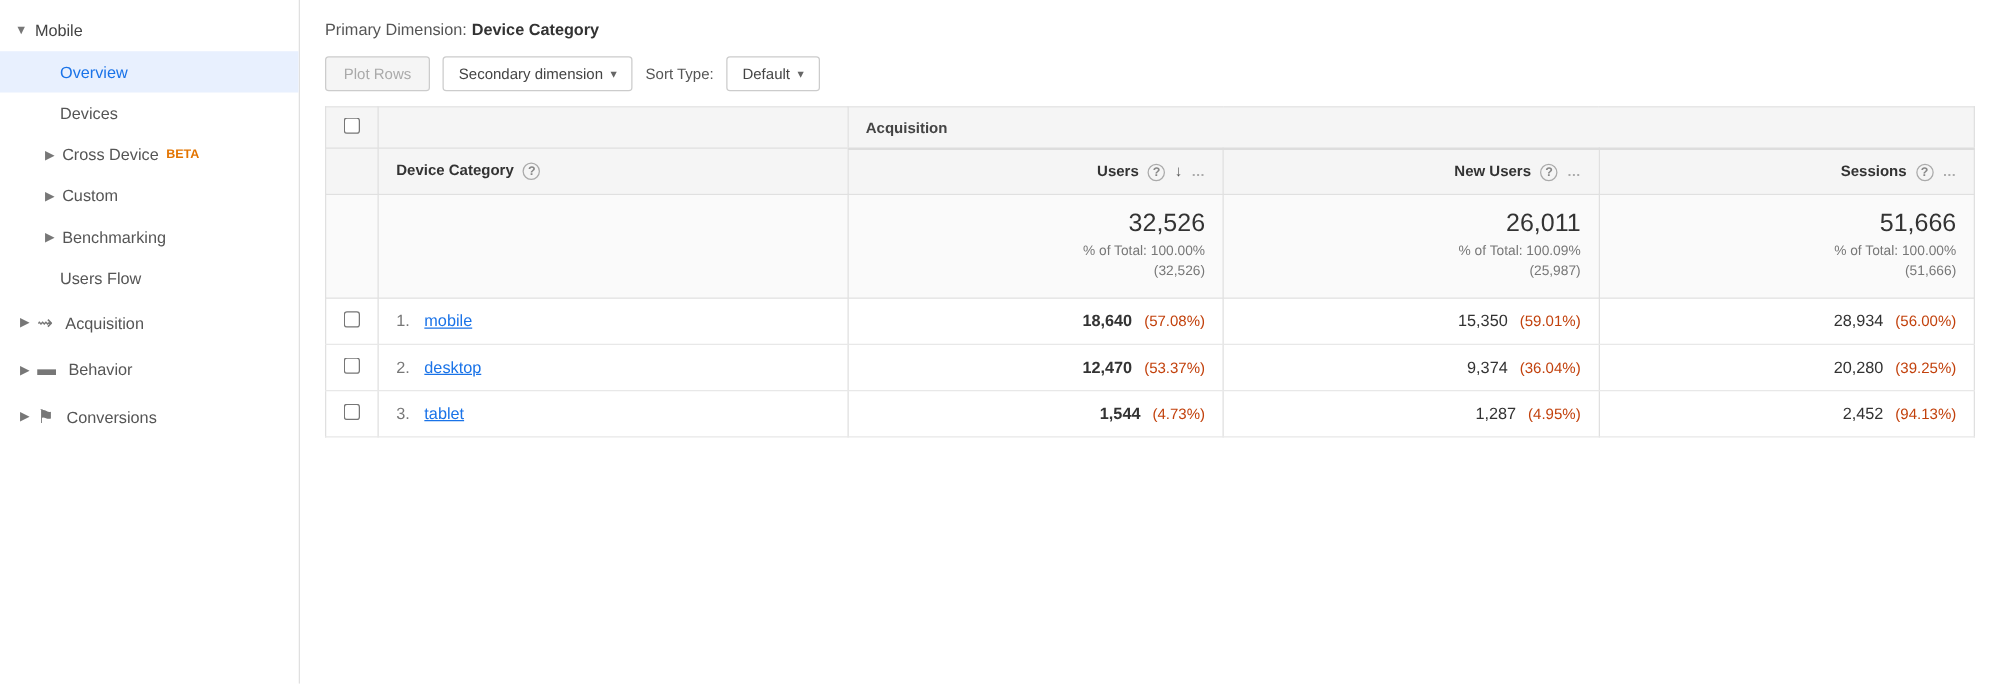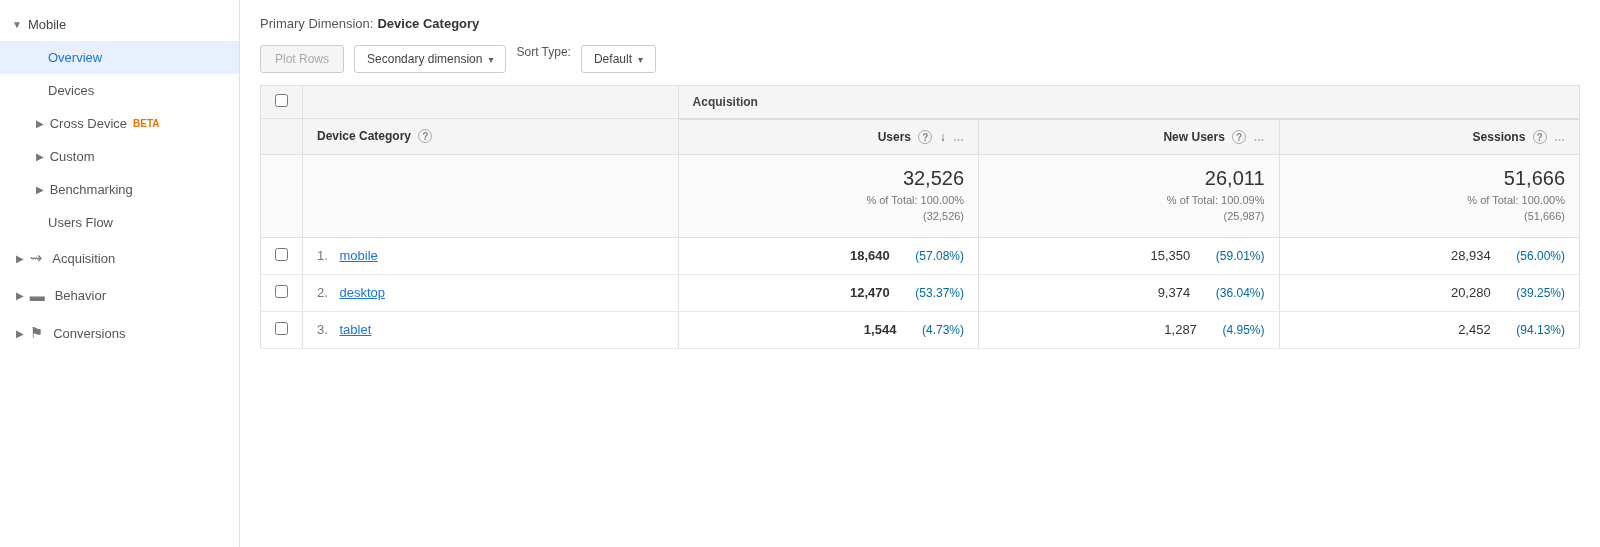--- a/index.html
+++ b/index.html
@@ -85,20 +85,21 @@
       margin-bottom: 14px;
       font-size: 13px;
       color: #555;
     }
     .primary-dimension-row .label { margin-right: 4px; }
     .primary-dimension-row .value { font-weight: 600; color: #333; }
 
     
     .toolbar-row {
       display: flex;
+      align-items: center;
       gap: 10px;
       margin-bottom: 12px;
     }
     .btn-plot-rows {
       padding: 6px 14px;
       border: 1px solid #ccc;
       border-radius: 3px;
       background: #f5f5f5;
       color: #aaa;
       font-size: 12px;
@@ -205,21 +206,21 @@
     .data-row td {
       padding: 10px 14px;
       text-align: right;
       vertical-align: middle;
       border-bottom: 1px solid #e8e8e8;
     }
     .data-row td.device-col { text-align: left; }
     .data-row .row-num { color: #777; margin-right: 8px; }
     .data-row .device-name { color: #1a73e8; }
     .data-row .main-val { font-weight: 700; }
-    .data-row .pct-val { color: #0369a1; margin-left: 22px; font-size: 12px; }
+    .data-row .pct-val { color: #c2410c; margin-left: 6px; font-size: 12px; }
 
     .checkbox-cell {
       width: 36px;
       text-align: center;
     }
     input[type="checkbox"] {
       width: 13px;
       height: 13px;
       cursor: pointer;
     }

